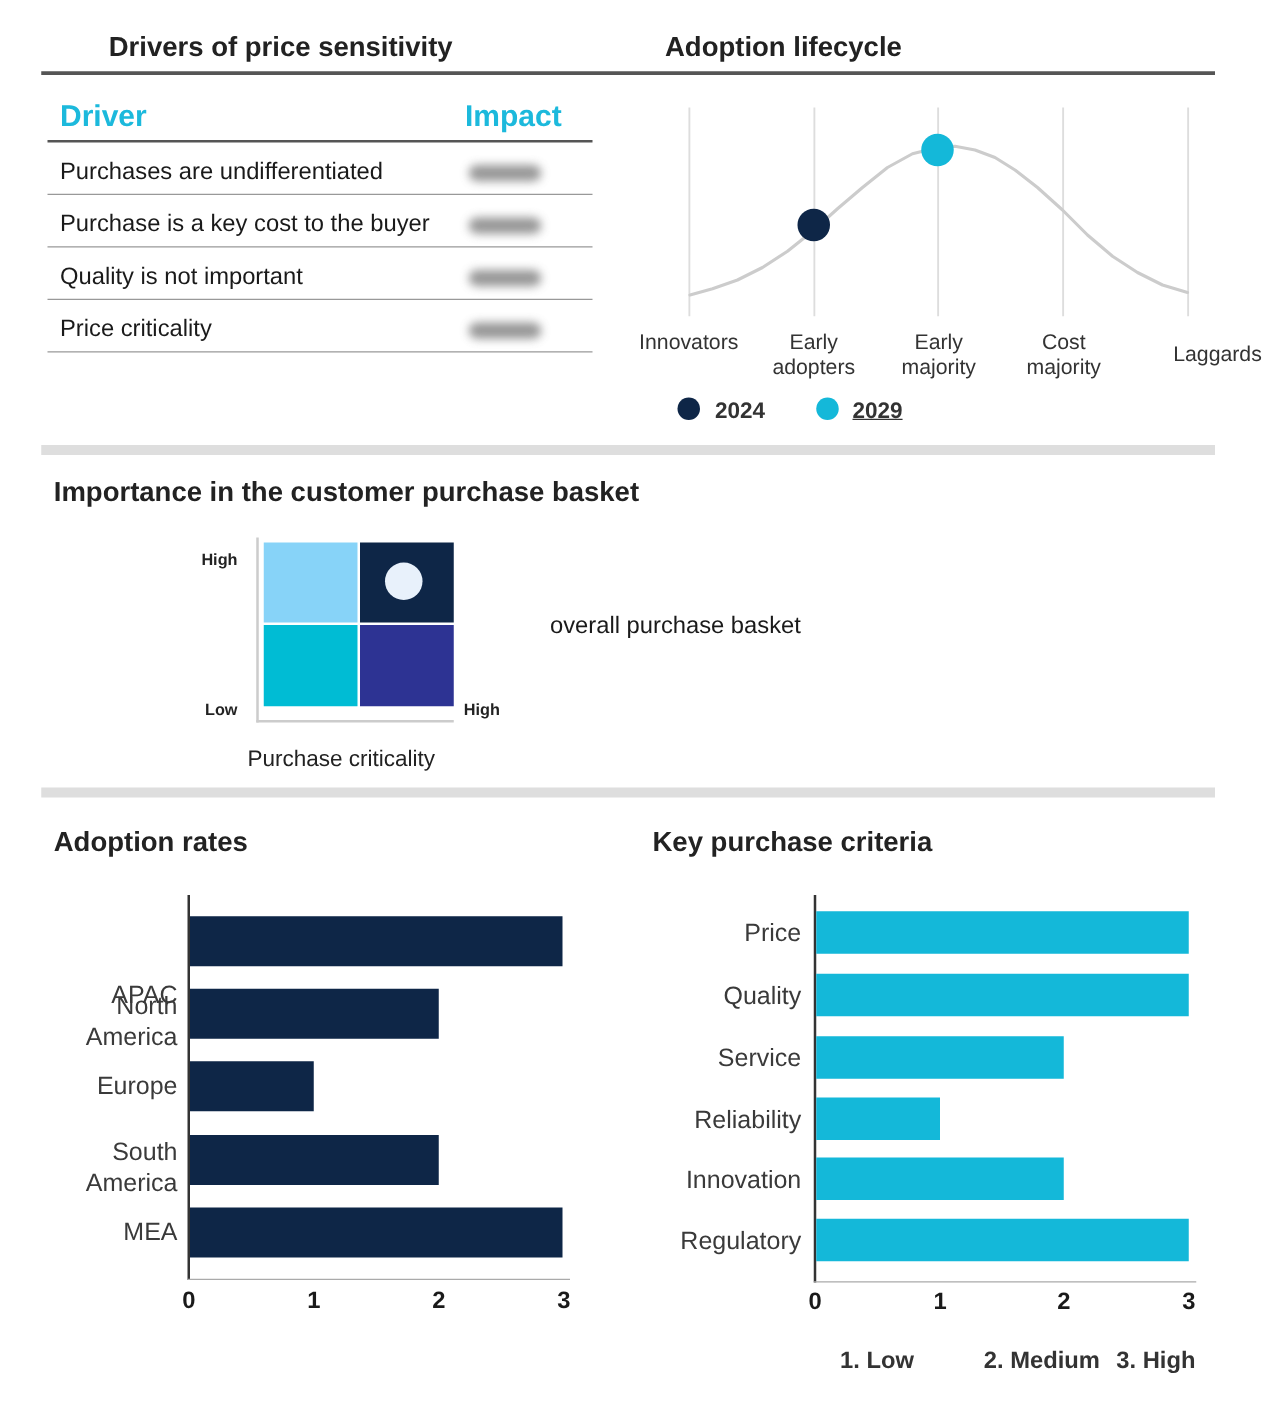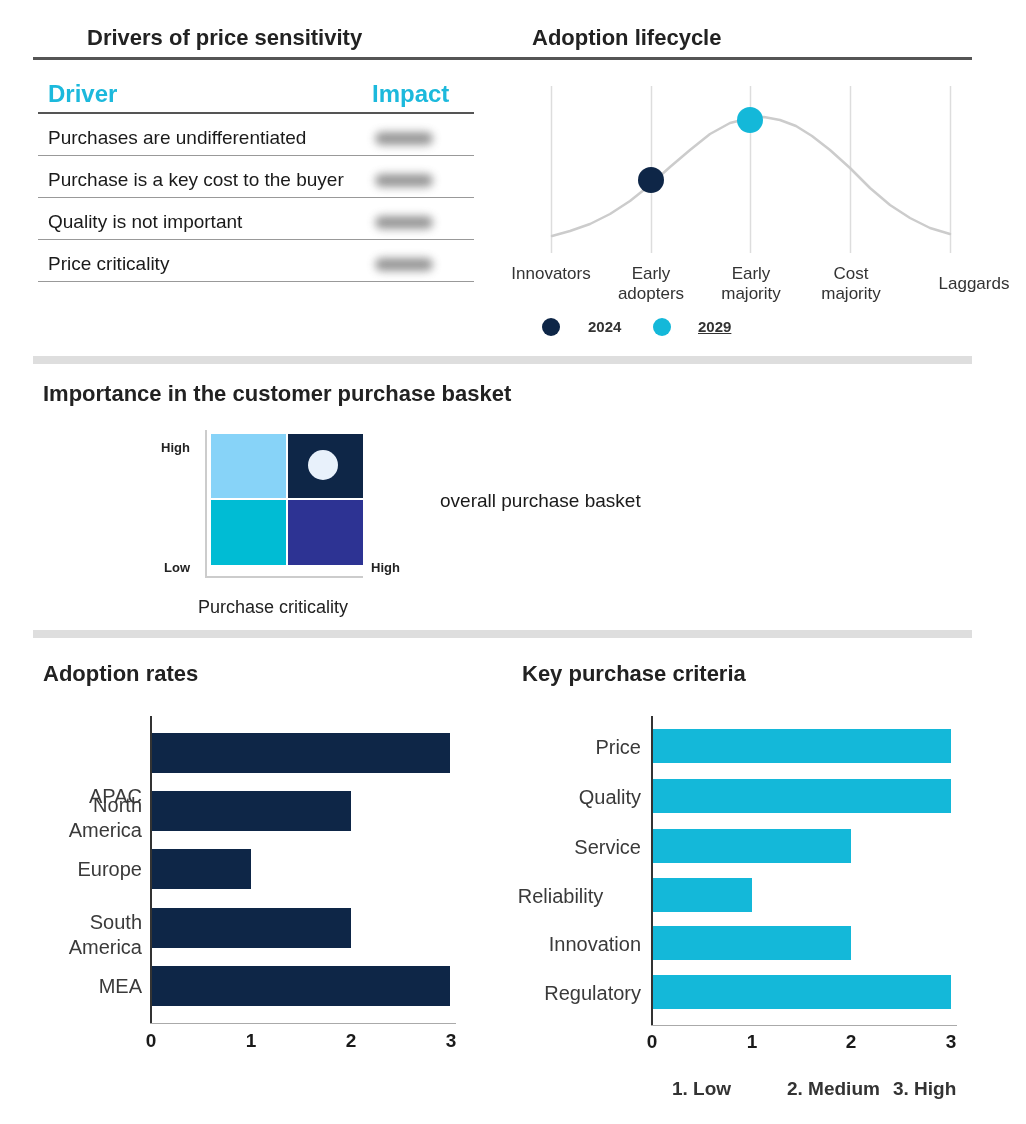--- a/index.html
+++ b/index.html
@@ -19,21 +19,21 @@
   .trow { position:relative; height:42px; border-bottom:1px solid #999; }
   .td { position:absolute; left:10px; top:13px; font-size:19px; color:#1a1a1a; white-space:nowrap; }
   .pill { position:absolute; left:337px; top:18px; width:58px; height:13px; background:#7d7d7d;
           border-radius:7px; filter:blur(4px); opacity:.8; }
 
   
   .lc-svg { position:absolute; left:500px; top:80px; }
   .stage { position:absolute; top:264px; width:140px; text-align:center; font-size:17px;
            color:#333; line-height:20px; }
   .lg-dot { position:absolute; width:18px; height:18px; border-radius:50%; }
-  .lg-txt { position:absolute; font-size:15px; font-weight:bold; color:#333; white-space:nowrap;margin-left:16px; }
+  .lg-txt { position:absolute; font-size:18px; font-weight:bold; color:#333; white-space:nowrap; }
 
   
   .axis-v { position:absolute; width:2px; background:#ccc; }
   .axis-h { position:absolute; height:2px; background:#ccc; }
   .quad { position:absolute; }
   .mlabel { position:absolute; font-size:13px; font-weight:bold; color:#222; white-space:nowrap; }
   .mlabel.right-align { text-align:right; width:70px; }
   .xaxis-title { position:absolute; font-size:18px; color:#222; white-space:nowrap; }
   .annot { position:absolute; font-size:19px; color:#1a1a1a; line-height:24px; }
   .matrix-dot { position:absolute; width:30px; height:30px; border-radius:50%; background:#e8f1fb; }
@@ -178,21 +178,21 @@
   <div class="bar cyan" style="left:653px; top:729px; width:298px; height:34px;"></div>
   <div class="bar cyan" style="left:653px; top:779px; width:298px; height:34px;"></div>
   <div class="bar cyan" style="left:653px; top:829px; width:198px; height:34px;"></div>
   <div class="bar cyan" style="left:653px; top:878px; width:99px;  height:34px;"></div>
   <div class="bar cyan" style="left:653px; top:926px; width:198px; height:34px;"></div>
   <div class="bar cyan" style="left:653px; top:975px; width:298px; height:34px;"></div>
 
   <div class="cat" style="left:480px; top:735px; width:161px;"><span>Price</span></div>
   <div class="cat" style="left:480px; top:785px; width:161px;"><span>Quality</span></div>
   <div class="cat" style="left:480px; top:835px; width:161px;"><span>Service</span></div>
-  <div class="cat" style="left:480px; top:884px; width:161px;text-align:center;"><span>Reliability</span></div>
+  <div class="cat" style="left:480px; top:884px; width:161px;"><span>Reliability</span></div>
   <div class="cat" style="left:480px; top:932px; width:161px;"><span>Innovation</span></div>
   <div class="cat" style="left:480px; top:981px; width:161px;"><span>Regulatory</span></div>
 
   <span class="tick" style="left:639px; top:1031px;">0</span>
   <span class="tick" style="left:739px; top:1031px;">1</span>
   <span class="tick" style="left:838px; top:1031px;">2</span>
   <span class="tick" style="left:938px; top:1031px;">3</span>
 
   <span class="scale-item" style="left:672px; top:1078px;">1. Low</span>
   <span class="scale-item" style="left:787px; top:1078px;">2. Medium</span>

